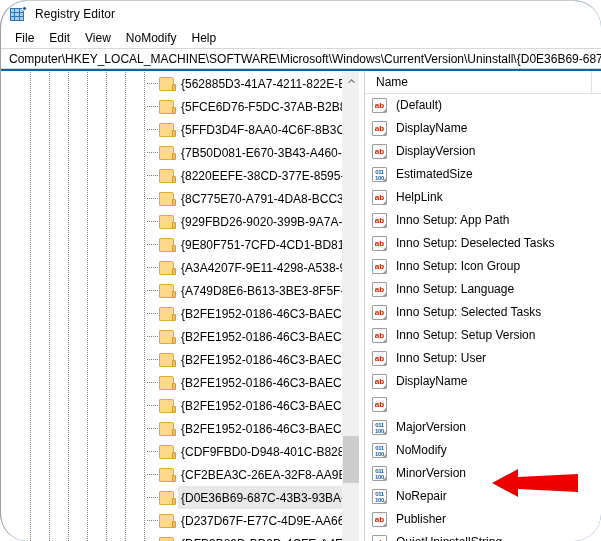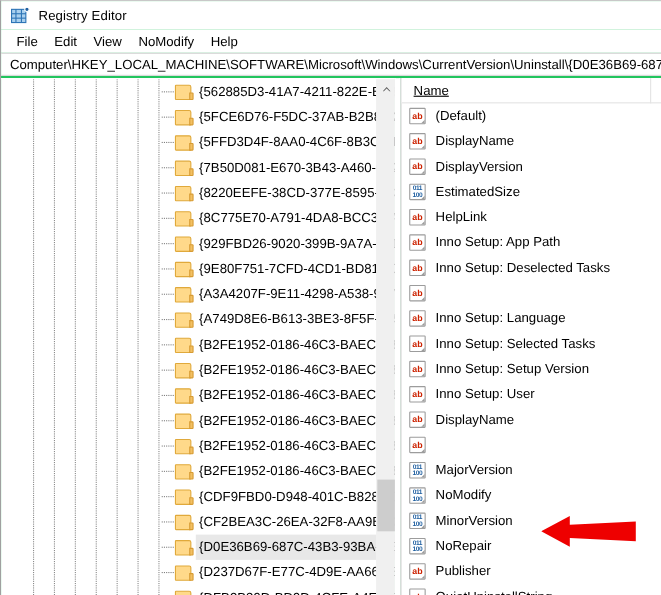--- a/index.html
+++ b/index.html
@@ -6,24 +6,25 @@
   html, body {
     width: 601px; height: 541px;
     overflow: hidden;
     background: #ffffff;
     font-family: "Liberation Sans", sans-serif;
     -webkit-font-smoothing: antialiased;
   }
   .window {
     position: relative;
     width: 601px; height: 541px;
-    background: #22c55e;
+    background: #0369a1;
     border-left: 1px solid #a0a0a0;
     border-top: 1px solid #c8c8c8;
     overflow: hidden;
+    border-radius: 27px;
   }
 
   
   .titlebar {
     height: 26px;
     display: flex;
     align-items: center;
     padding-left: 9px;
     background: #ffffff;
   }
@@ -224,21 +225,20 @@
   }
   .col-name {
     font-size: 12px;
     color: #000000;
     padding-left: 11px;
     height: 23px;
     line-height: 23px;
     border-right: 1px solid #e3e3e3;
     width: 227px;
     cursor: default;
-    text-decoration: underline;
   }
   .list-rows { position: relative; }
   .list-row {
     height: 23px;
     display: flex;
     align-items: center;
     padding-left: 7px;
     white-space: nowrap;
   }
   .val-icon {
@@ -575,20 +575,21 @@
               <span class="glyph">ab</span>
               <span class="fold"></span>
             </span>
             <span class="list-label">Inno Setup: Deselected Tasks</span>
           </div>
           <div class="list-row">
             <span class="val-icon string">
               <span class="glyph">ab</span>
               <span class="fold"></span>
             </span>
+            <span class="list-label">Inno Setup: Icon Group</span>
           </div>
           <div class="list-row">
             <span class="val-icon string">
               <span class="glyph">ab</span>
               <span class="fold"></span>
             </span>
             <span class="list-label">Inno Setup: Language</span>
           </div>
           <div class="list-row">
             <span class="val-icon string">

